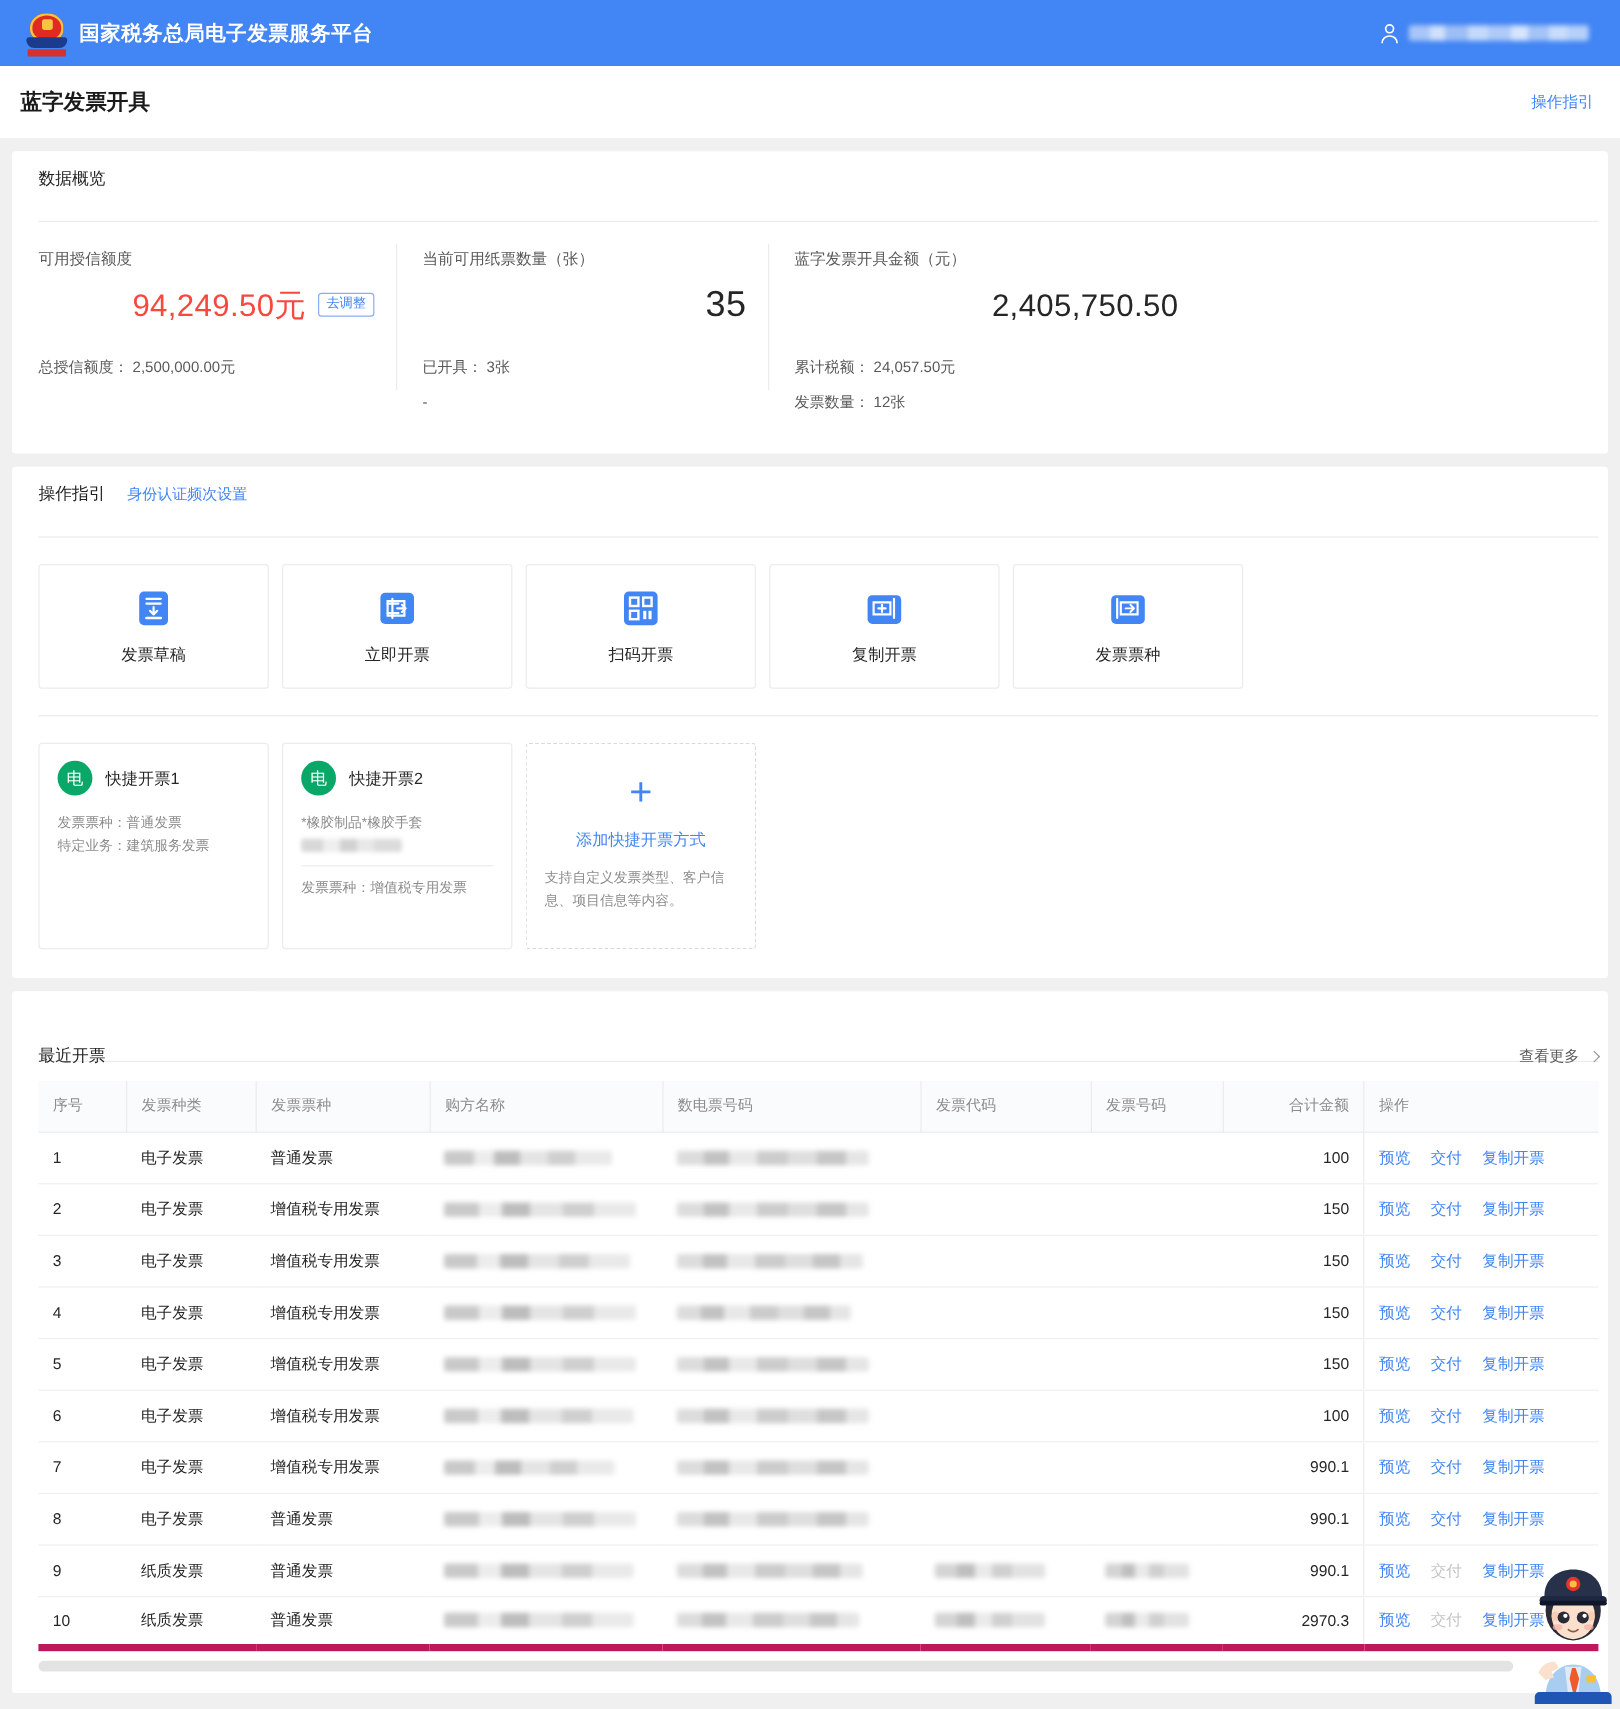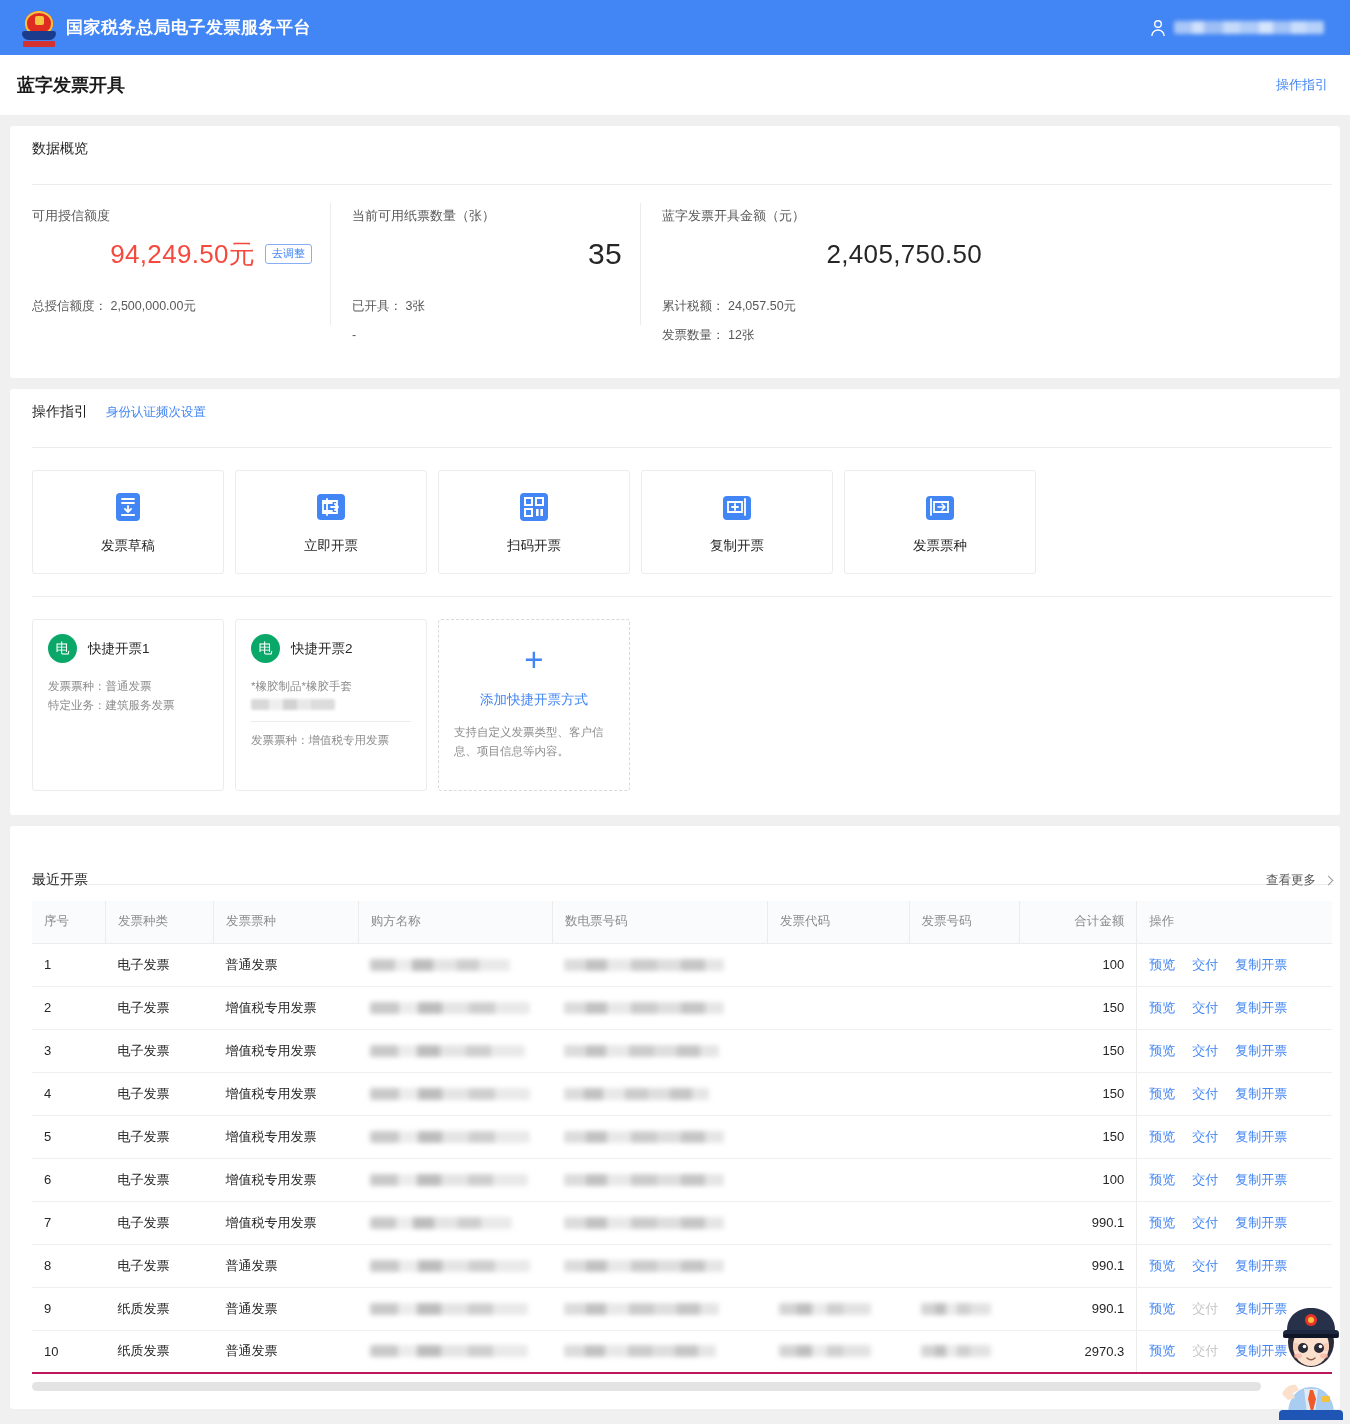--- a/index.html
+++ b/index.html
@@ -336,21 +336,21 @@
   }
   table.grid th.num, table.grid td.num { text-align: right; }
   table.grid th.noborder { border-right: none; }
   table.grid td {
     height: 43px;
     padding: 0 12px;
     border-bottom: 1px solid #efefef;
     color: #262626;
     vertical-align: middle;
   }
-  tbody tr:last-child td { border-bottom: 2px solid #be185d; }
+  tbody tr:last-child td { border-bottom: 6px solid #be185d; }
   .col-seq   { width: 70px; }
   .col-kind  { width: 103px; }
   .col-type  { width: 138px; }
   .col-buyer { width: 185px; }
   .col-dno   { width: 205px; }
   .col-code  { width: 135px; }
   .col-ino   { width: 105px; }
   .col-amt   { width: 112px; }
   .col-ops   { width: 186px; }
   .ops {

